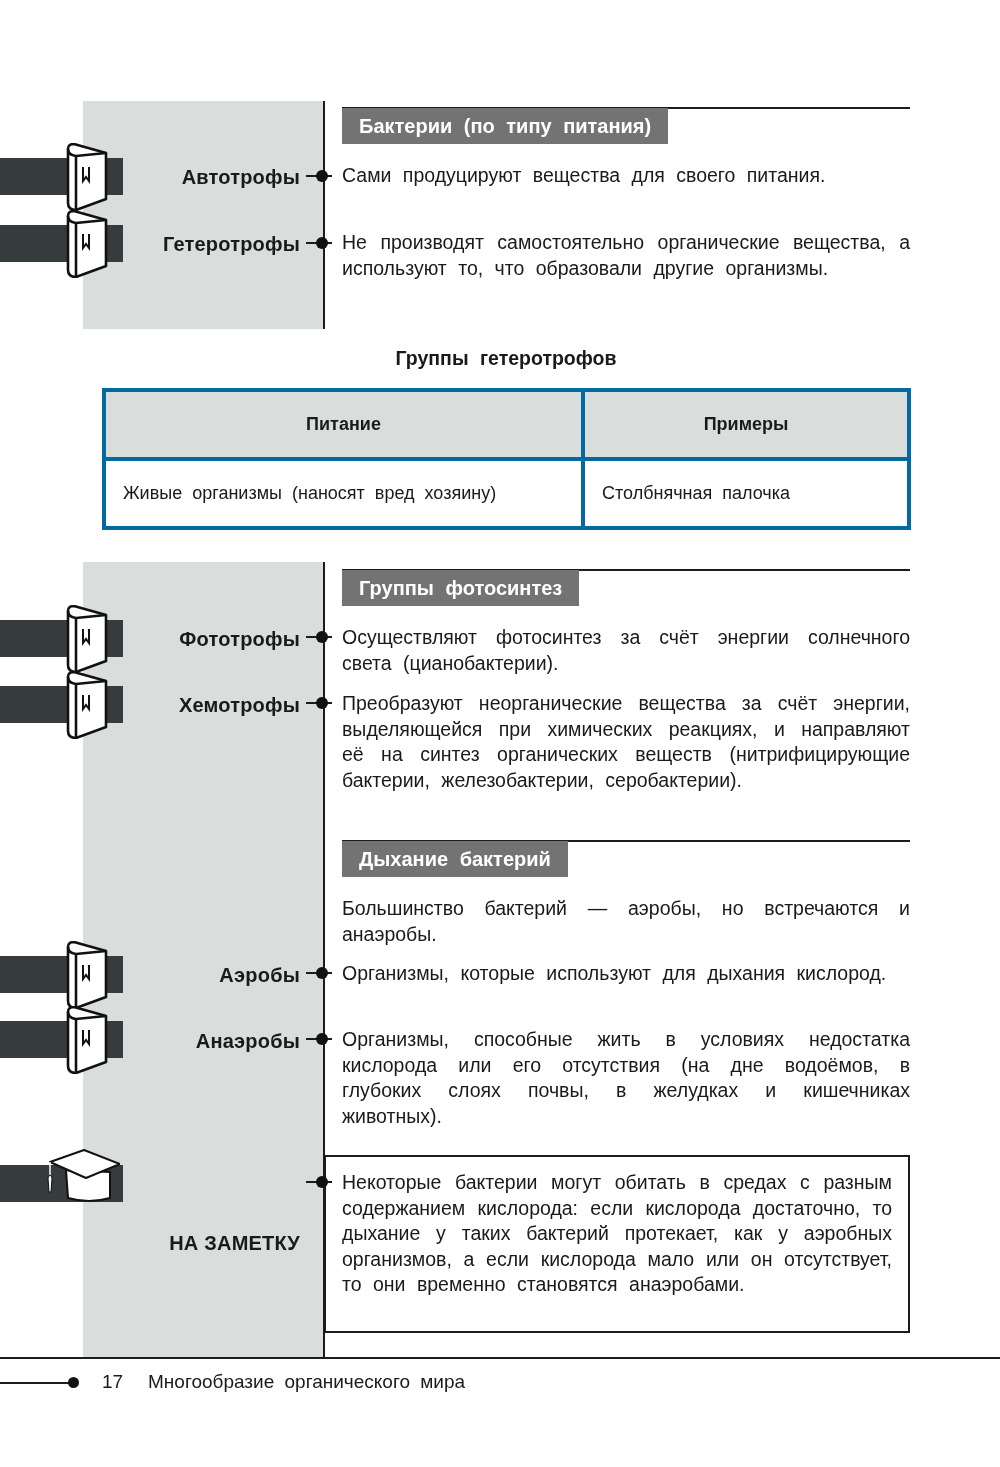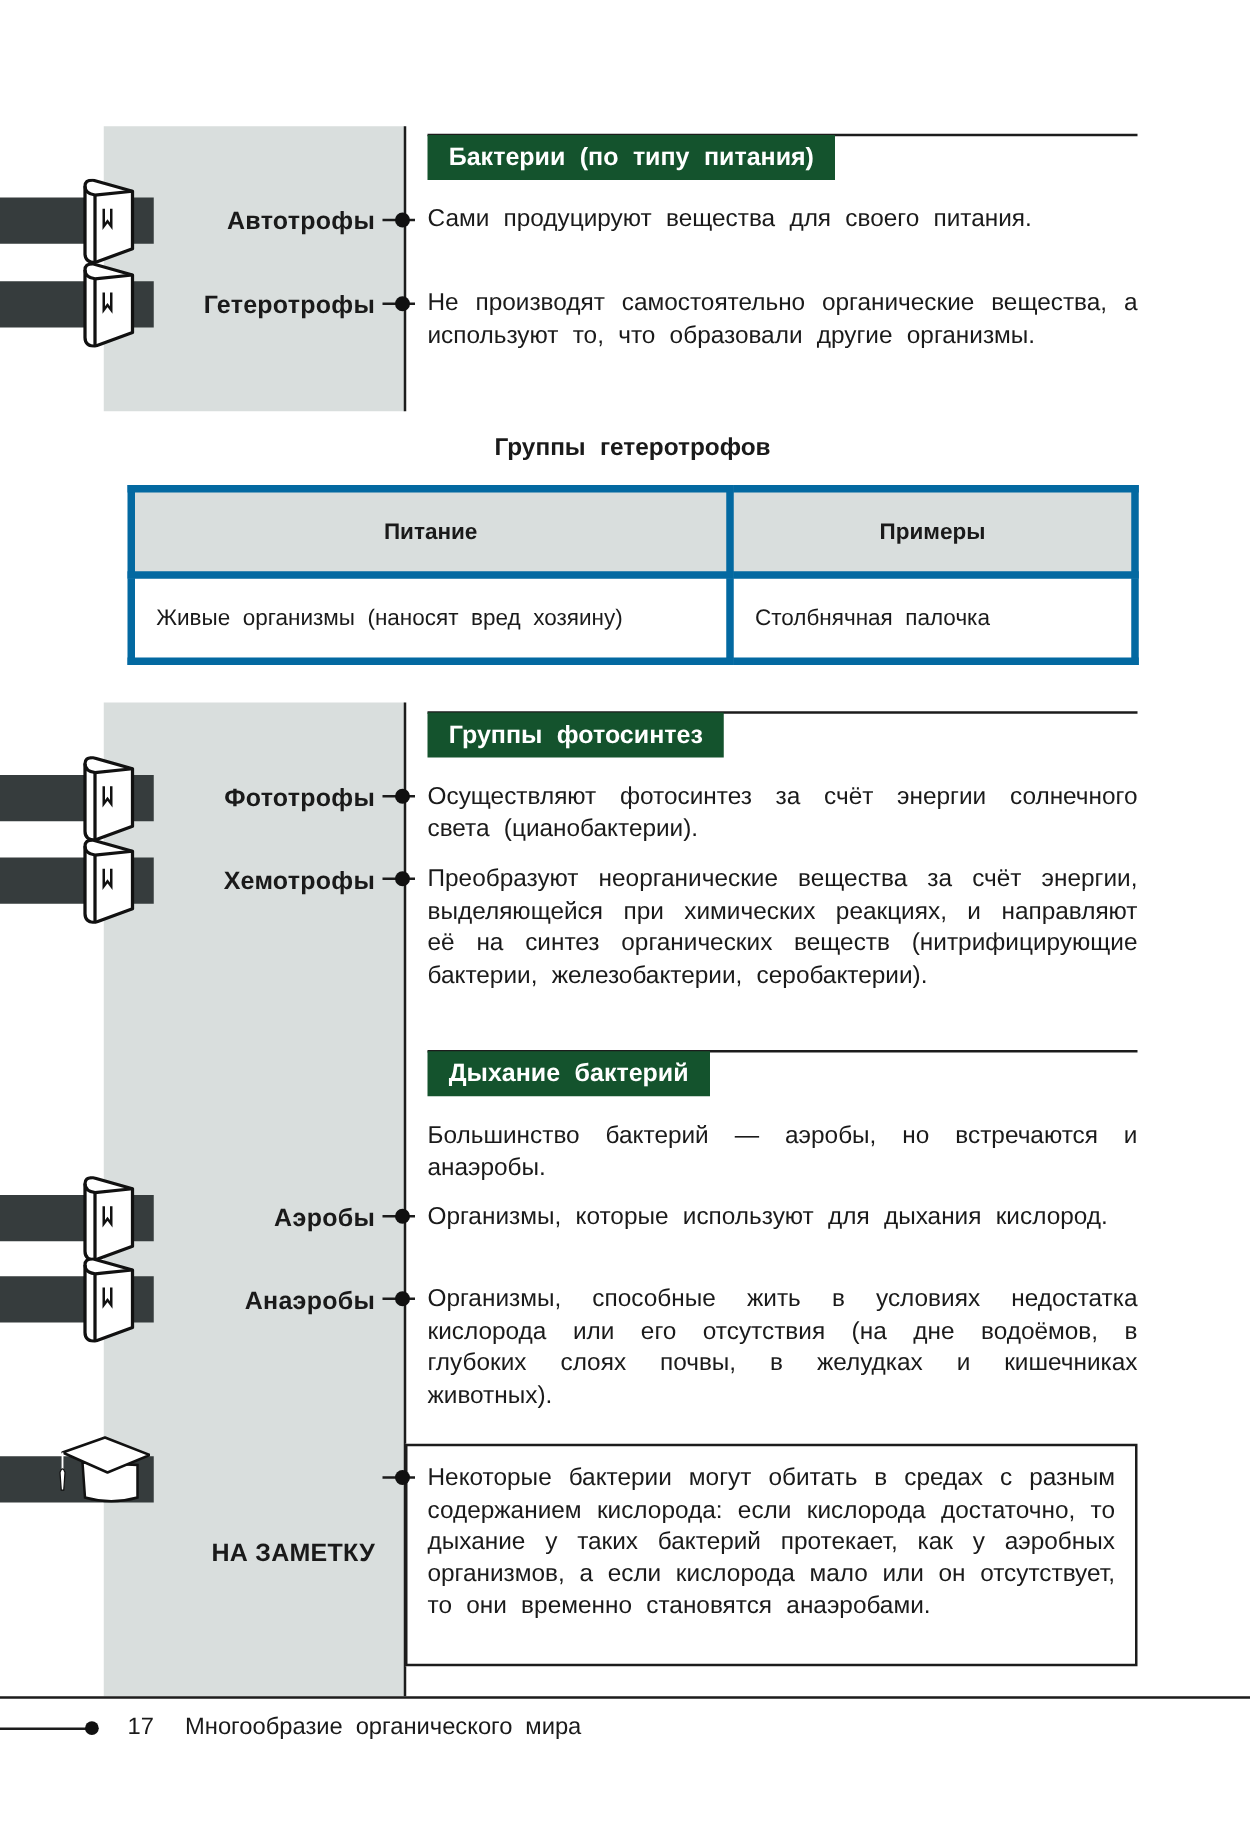--- a/index.html
+++ b/index.html
@@ -8,25 +8,25 @@
   .abs { position: absolute; }
   .graycol { position: absolute; background: #d9dedd; }
   .vline { position: absolute; width: 2px; background: #1c1c1c; }
   .band { position: absolute; left: 0; width: 123px; height: 37px; background: #363c3d; }
   .book { position: absolute; width: 50px; height: 68px; }
   .term { position: absolute; right: 700px; font-weight: bold; font-size: 20px; text-align: right; white-space: nowrap; letter-spacing: 0.2px; }
   .conn { position: absolute; left: 306px; width: 26px; height: 2px; background: #1c1c1c; }
   .dot { position: absolute; left: 316px; width: 12px; height: 12px; border-radius: 50%; background: #111; }
   .desc { position: absolute; left: 342px; width: 568px; font-size: 19.5px; line-height: 25.5px; text-align: justify; word-spacing: 6px; }
   .desc.one-line { text-align-last: left; }
-  .sect-head { position: absolute; left: 342px; height: 36px; background: #14532d; color: #fff; font-weight: bold; font-size: 20px; line-height: 36px; padding: 0 17px; word-spacing: 6px; }
+  .sect-head { position: absolute; left: 342px; height: 36px; background: #737373; color: #fff; font-weight: bold; font-size: 20px; line-height: 36px; padding: 0 17px; word-spacing: 6px; }
   .sect-rule { position: absolute; height: 2px; background: #1c1c1c; right: 90px; }
   .caption { position: absolute; left: 0; width: 1012px; text-align: center; font-weight: bold; font-size: 19.5px; word-spacing: 6px; }
   table.grid { position: absolute; left: 102px; top: 388px; width: 809px; border-collapse: collapse; font-size: 18px; }
-  table.grid td, table.grid th { border: 6px solid #0369a1; height: 69px; }
+  table.grid td, table.grid th { border: 4px solid #0369a1; height: 69px; }
   table.grid th { background: #d9dedd; font-weight: bold; text-align: center; }
   table.grid td { padding-left: 17px; word-spacing: 5px; }
   .note-box { position: absolute; left: 324px; top: 1155px; width: 586px; height: 178px; border: 2px solid #1c1c1c; background: #fff; }
   .footer-rule { position: absolute; left: 0; top: 1357px; width: 1000px; height: 2px; background: #1c1c1c; }
   .footer-line { position: absolute; left: 0; top: 1382px; width: 72px; height: 2px; background: #1c1c1c; }
   .footer-dot { position: absolute; left: 68px; top: 1377px; width: 11px; height: 11px; border-radius: 50%; background: #111; }
   .footer-text { position: absolute; top: 1371px; font-size: 19px; word-spacing: 5px; }
 </style>
 </head>
 <body>

